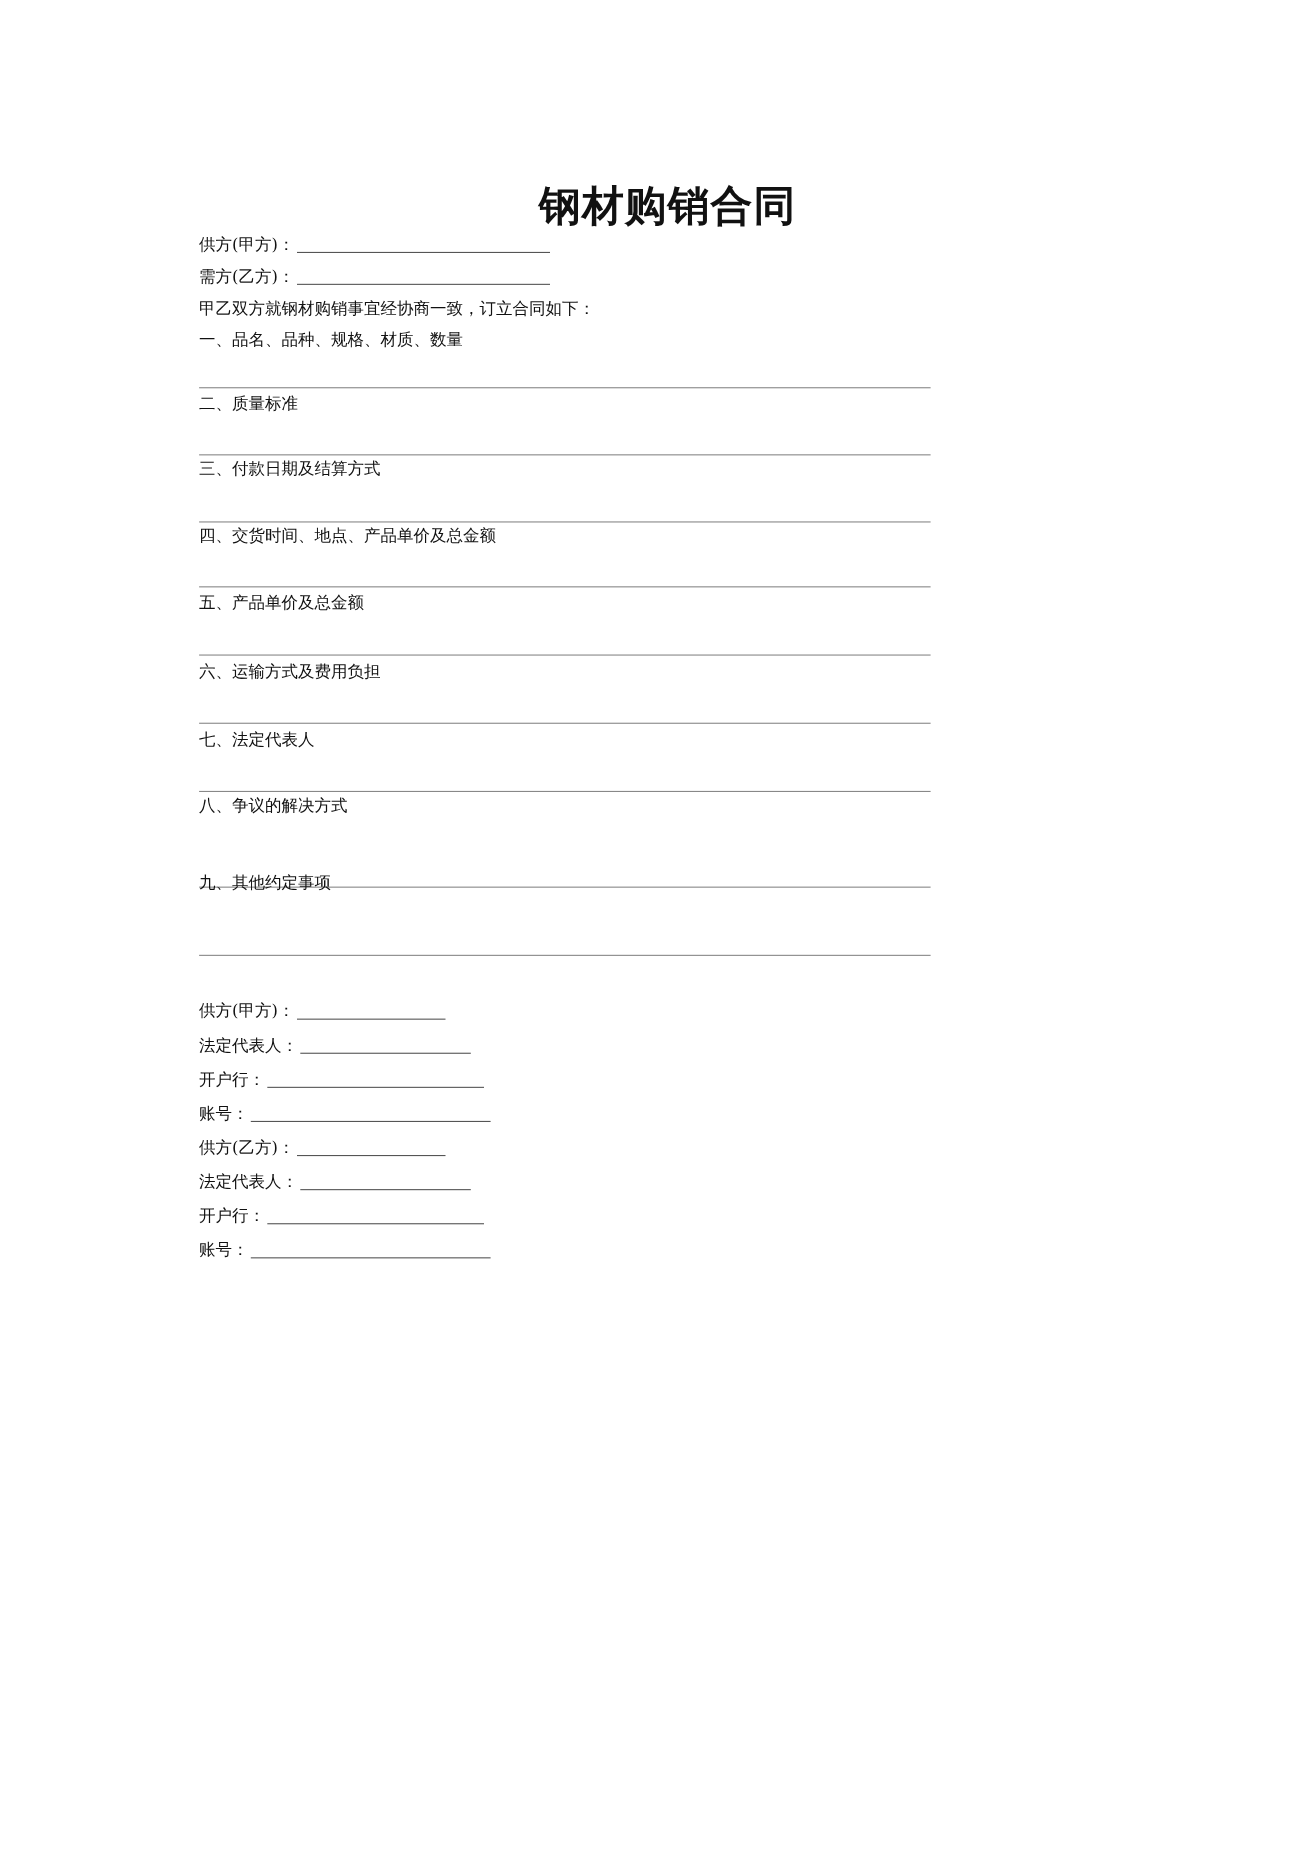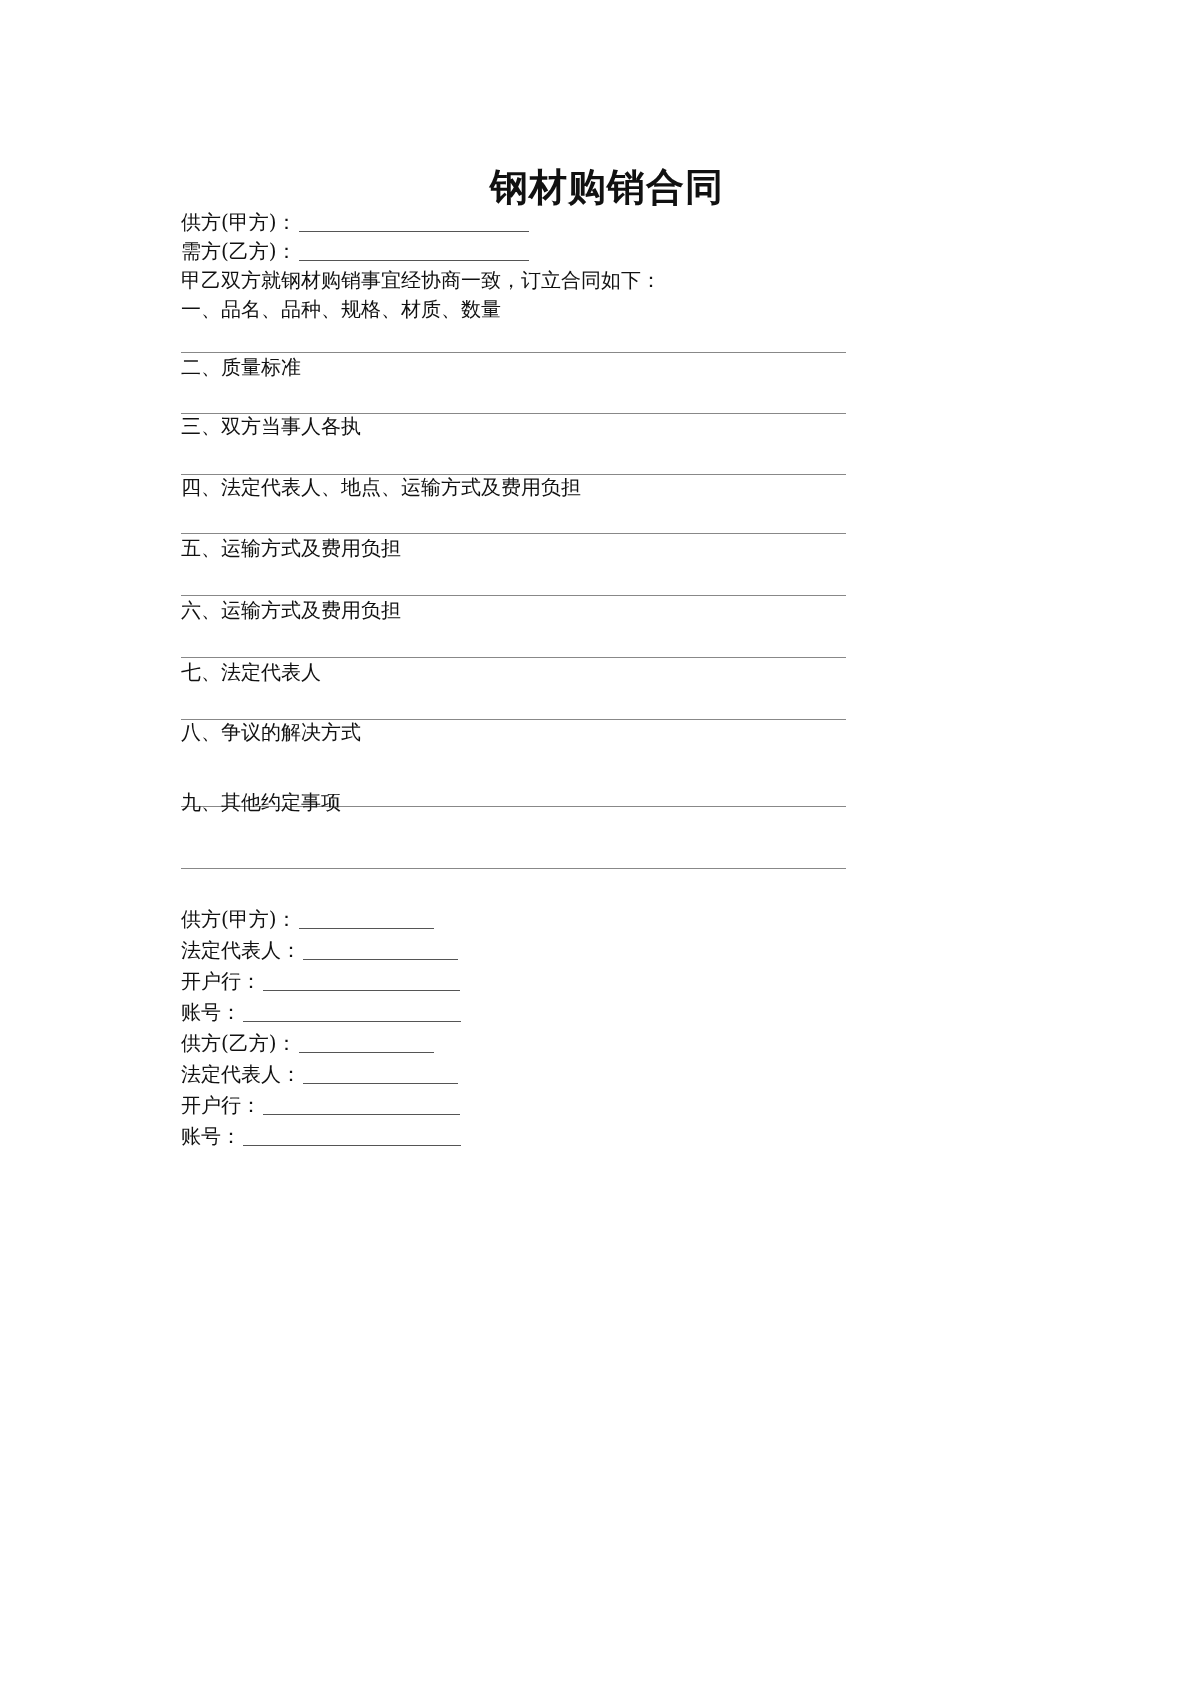--- a/index.html
+++ b/index.html
@@ -9,22 +9,22 @@
       color: #111111;
     }
     .page { position: absolute; left: 0; top: 0; width: 1190px; height: 1683px; }
     .title {
       position: absolute; left: 0; width: 1190px; top: 162px;
       text-align: center; font-size: 38px; font-weight: bold; letter-spacing: 1px;
       font-family: "DejaVu Sans", "Liberation Sans", sans-serif;
       padding-left: 24px; box-sizing: border-box;
     }
     .line {
-      position: absolute; left: 181px; font-size: 20px; line-height: 26px;
-      white-space: nowrap; display: flex; align-items: flex-end;
+      position: absolute; left: 181px; font-size: 15px; line-height: 26px;
+      white-space: nowrap; display: flex; 
     }
     .blank {
       display: inline-block; border-bottom: 1px solid #555; height: 20px;
       margin-bottom: 3px;
     }
     .rule {
       position: absolute; left: 181px; width: 665px; height: 0;
       border-top: 1px solid #888;
     }
   </style>
@@ -44,27 +44,27 @@
     <span class="blank" style="width:230px;margin-left:2px;"></span>
   </div>
   <div class="line" style="top:267px;">甲乙双方就钢材购销事宜经协商一致，订立合同如下：</div>
 
   <div class="line" style="top:296px;">一、品名、品种、规格、材质、数量</div>
   <div class="rule" style="top:352px;"></div>
 
   <div class="line" style="top:354px;">二、质量标准</div>
   <div class="rule" style="top:413px;"></div>
 
-  <div class="line" style="top:413px;">三、双方当事人各执</div>
+  <div class="line" style="top:413px;">三、付款日期及结算方式</div>
   <div class="rule" style="top:474px;"></div>
 
-  <div class="line" style="top:474px;">四、法定代表人、地点、运输方式及费用负担</div>
+  <div class="line" style="top:474px;">四、交货时间、地点、产品单价及总金额</div>
   <div class="rule" style="top:533px;"></div>
 
-  <div class="line" style="top:535px;">五、运输方式及费用负担</div>
+  <div class="line" style="top:535px;">五、产品单价及总金额</div>
   <div class="rule" style="top:595px;"></div>
 
   <div class="line" style="top:597px;">六、运输方式及费用负担</div>
   <div class="rule" style="top:657px;"></div>
 
   <div class="line" style="top:659px;">七、法定代表人</div>
   <div class="rule" style="top:719px;"></div>
 
   <div class="line" style="top:721px;font-family:Liberation Mono, monospace;">八、争议的解决方式</div>
   <div class="rule" style="top:806px;"></div>

